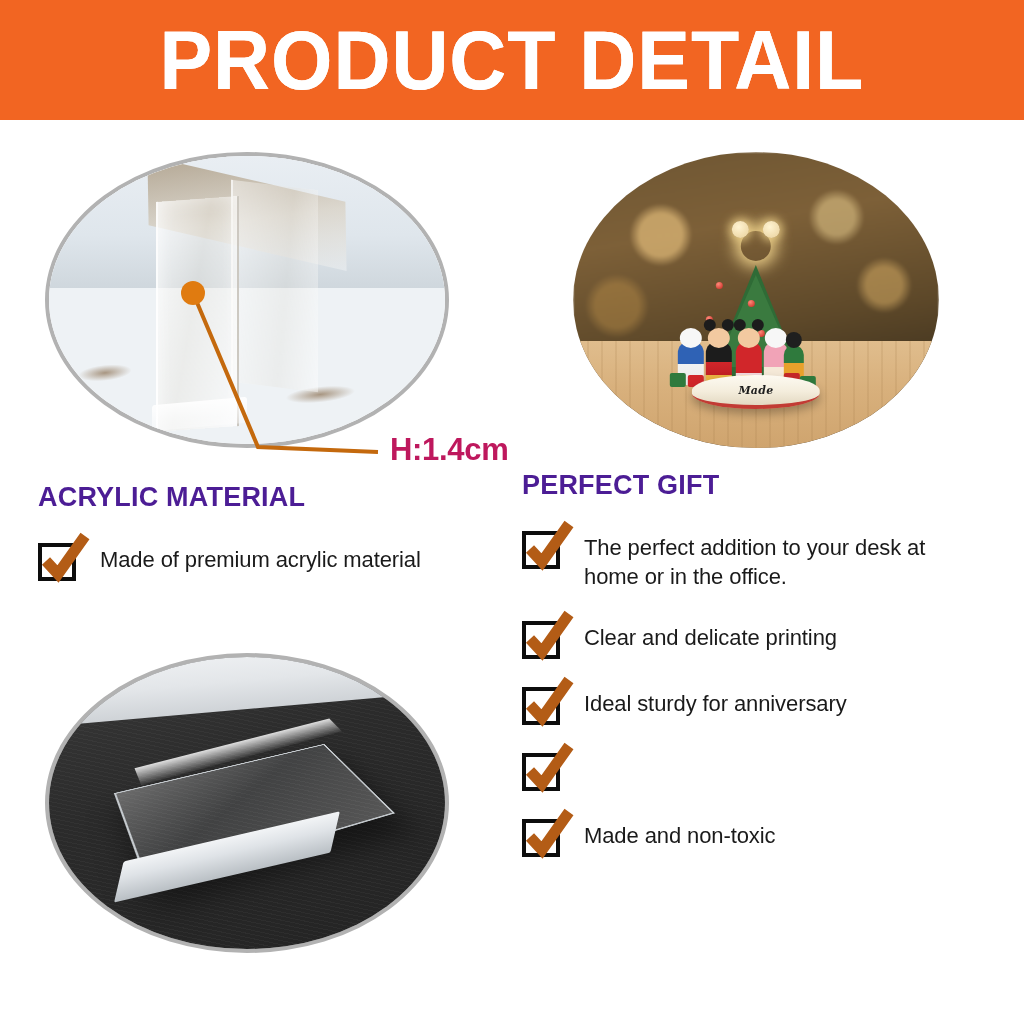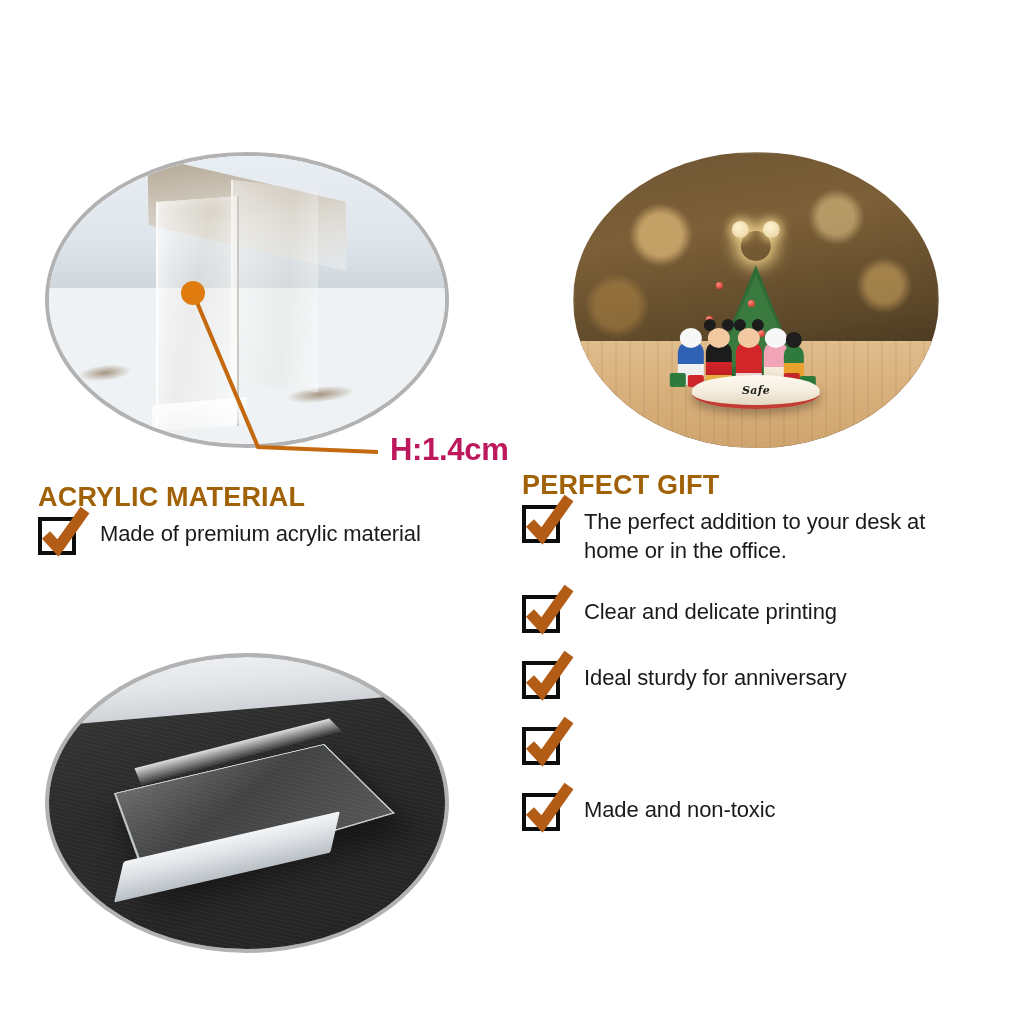--- a/index.html
+++ b/index.html
@@ -192,22 +192,22 @@
     color: #be185d; font-weight: 700; font-size: 31px;
     font-family: "Liberation Sans", sans-serif; letter-spacing: -.3px;
     white-space: nowrap;
   }
 
   
   .col-left  { position: absolute; left: 38px;  top: 482px; width: 500px; }
   .col-right { position: absolute; left: 522px; top: 470px; width: 460px; }
 
   .section-title {
-    font-weight: 700; font-size: 27px; color: #a16207;
-    letter-spacing: .2px; 
+    font-weight: 700; font-size: 27px; color: #4c1d95;
+    letter-spacing: .2px; margin-bottom: 26px;
     font-family: "Liberation Sans", sans-serif;
   }
   .bullet { position: relative; display: flex; align-items: flex-start; margin-bottom: 26px; }
   .bullet:last-child { margin-bottom: 0; }
 
   .check { position: relative; flex: 0 0 auto; width: 40px; height: 40px; margin-right: 22px; }
   .check .box {
     position: absolute; left: 0; top: 4px; width: 38px; height: 38px;
     border: 4px solid #0d0d0d; background: #fff;
   }
@@ -219,20 +219,23 @@
     padding-top: 6px; letter-spacing: -.1px;
   }
   .bullet-text.small { font-size: 21px; }
   #bullet-left .bullet-text { font-size: 22px; }
 </style>
 </head>
 <body>
 
 <div class="page">
 
+  <div class="banner">
+    <div class="banner-title">PRODUCT DETAIL</div>
+  </div>
 
   <div class="oval" id="oval-acrylic-edge">
     <div class="oval-inner wood-scene">
       <div class="wood-wall"></div>
       <div class="wood-floor">
         <div class="wood-knot" style="left:12%; top:42%;"></div>
         <div class="wood-knot" style="left:58%; top:64%; width:70px;"></div>
       </div>
       <div class="acrylic-top-bevel"></div>
       <div class="acrylic-slab-h"></div>
@@ -276,21 +279,21 @@
           <div class="char-head" style="background:#1f1f1f; width:16px; height:16px;"></div>
         </div>
         <div class="char" style="left:62px; bottom:6px; width:28px; height:26px; border-radius:10px; background:linear-gradient(180deg,#f0a726 0%,#e09316 100%);"></div>
 
         <div class="gift" style="left:-2px; background:#2f7a3d;"></div>
         <div class="gift" style="left:16px; background:#d1262a; height:12px;"></div>
         <div class="gift" style="left:112px; background:#c62828;"></div>
         <div class="gift" style="left:128px; background:#2f7a3d; height:11px;"></div>
 
         <div class="fig-base">
-          <div class="fig-base-name">Safe</div>
+          <div class="fig-base-name">Made</div>
         </div>
       </div>
     </div>
   </div>
 
   <div class="oval" id="oval-acrylic-block">
     <div class="oval-inner">
       <div class="slate"></div>
       <div class="slate-edge"></div>
       <div class="block"></div>

